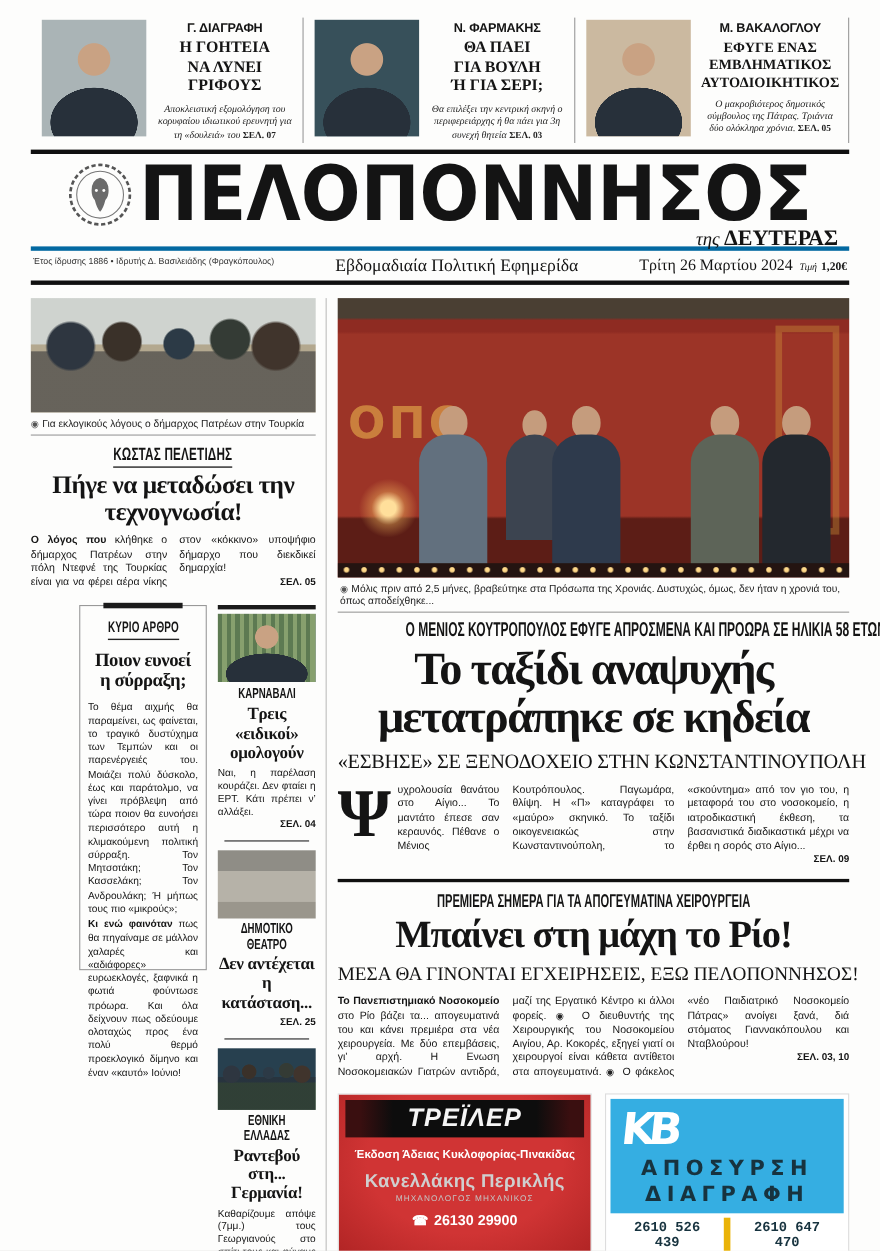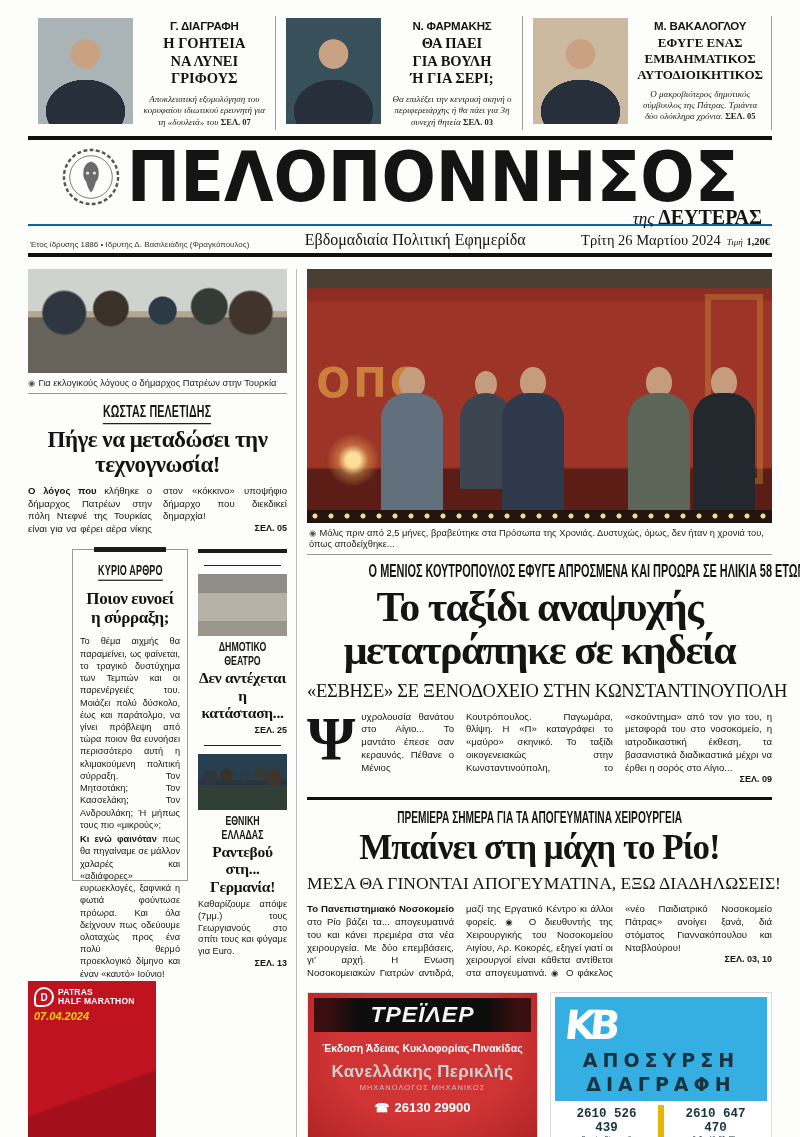--- a/index.html
+++ b/index.html
@@ -19,21 +19,21 @@
 
   .rule-thick{height:4px;background:#101010;margin-top:6px;}
 
   
   .masthead{position:relative;padding:4px 0 0;}
   .mast-row{display:flex;align-items:center;justify-content:center;gap:7px;padding:3px 0 2px;}
   .logo-circle{width:58px;height:58px;flex:none;}
   .mast-title{font-size:64px;font-weight:900;letter-spacing:0px;line-height:0.95;transform:scaleY(1.08);white-space:nowrap;font-family:"DejaVu Sans",sans-serif;}
   .mast-sub{position:absolute;right:10px;top:66px;font-family:"Liberation Serif",serif;font-size:20px;font-weight:700;}
   .mast-sub .pre{font-style:italic;font-weight:400;font-size:17px;margin-right:4px;}
-  .mast-info{display:flex;justify-content:space-between;align-items:flex-end;border-top:2px solid #0369a1;margin-top:14px;padding:5px 2px 4px;}
+  .mast-info{display:flex;justify-content:space-between;align-items:flex-start;border-top:4px solid #0369a1;margin-top:14px;padding:5px 2px 4px;}
   .mi-left{font-size:8px;color:#333;}
   .mi-center{font-family:"Liberation Serif",serif;font-size:16px;}
   .mi-right{font-family:"Liberation Serif",serif;font-size:14.5px;font-weight:400;}
   .mi-right .price-label{font-style:italic;font-size:9px;margin-left:6px;}
   .mi-right .price{font-weight:700;font-size:10.5px;}
   .rule-thick2{height:4px;background:#101010;}
 
   
   .main{display:flex;margin-top:12px;}
   .left-col{width:259px;flex:none;padding-right:9px;border-right:1px solid #bdbdbd;}
@@ -236,20 +236,29 @@
           <div class="ed-head">Ποιον ευνοεί η σύρραξη;</div>
           <div class="ed-body">
             <p>Το θέμα αιχμής θα παραμείνει, ως φαίνεται, το τραγικό δυστύχημα των Τεμπών και οι παρενέργειές του. Μοιάζει πολύ δύσκολο, έως και παράτολμο, να γίνει πρόβλεψη από τώρα ποιον θα ευνοήσει περισσότερο αυτή η κλιμακούμενη πολιτική σύρραξη. Τον Μητσοτάκη; Τον Κασσελάκη; Τον Ανδρουλάκη; Ή μήπως τους πιο «μικρούς»;</p>
             <p><span class="lead">Κι ενώ φαινόταν</span><span> πως θα πηγαίναμε σε μάλλον χαλαρές και «αδιάφορες» ευρωεκλογές, ξαφνικά η φωτιά φούντωσε πρόωρα. Και όλα δείχνουν πως οδεύουμε ολοταχώς προς ένα πολύ θερμό προεκλογικό δίμηνο και έναν «καυτό» Ιούνιο!</span></p>
           </div>
         </div>
 
         <div class="briefs">
           <div class="topbar"></div>
 
+          <div class="brief">
+            <div class="ph ph-face" style="background:repeating-linear-gradient(90deg,#5d7a52 0 4px,#87a06e 4px 8px);"></div>
+            <span class="b-kicker">ΚΑΡΝΑΒΑΛΙ</span>
+            <div class="b-head">Τρεις «ειδικοί» ομολογούν</div>
+            <div class="b-body">
+              <span>Ναι, η παρέλαση κουράζει. Δεν φταίει η ΕΡΤ. Κάτι πρέπει ν’ αλλάξει.</span>
+              <span class="pg-right">ΣΕΛ. 04</span>
+            </div>
+          </div>
           <div class="b-div"></div>
 
           <div class="brief">
             <div class="ph" style="height:62px;background:linear-gradient(180deg,#8f8d86 0 30%,#b6b2a8 31% 75%,#9a968c 76% 100%);"></div>
             <span class="b-kicker">ΔΗΜΟΤΙΚΟ ΘΕΑΤΡΟ</span>
             <div class="b-head">Δεν αντέχεται η κατάσταση...</div>
             <div class="b-body">
               <span class="pg-right">ΣΕΛ. 25</span>
             </div>
           </div>
@@ -318,21 +327,21 @@
       <div class="ms-subhead">«ΕΣΒΗΣΕ» ΣΕ ΞΕΝΟΔΟΧΕΙΟ ΣΤΗΝ ΚΩΝΣΤΑΝΤΙΝΟΥΠΟΛΗ</div>
 
       <div class="body-3col">
         <span class="dropcap">Ψ</span><span>υχρολουσία θανάτου στο Αίγιο... Το μαντάτο έπεσε σαν κεραυνός. Πέθανε ο Μένιος Κουτρόπουλος. </span><span>Παγωμάρα, θλίψη. Η «Π» καταγράφει το «μαύρο» σκηνικό. Το ταξίδι οικογενειακώς στην Κωνσταντινούπολη, το «σκούντημα» από τον γιο του, η μετα</span><span>φορά του στο νοσοκομείο, η ιατροδικαστική έκθεση, τα βασανιστικά διαδικαστικά μέχρι να έρθει η σορός στο Αίγιο... </span><span class="pg-right">ΣΕΛ. 09</span>
       </div>
 
       <div class="rule-mid"></div>
 
       <div class="ms-kicker-wrap" style="margin-top:0;"><span class="ms-kicker" style="font-size:13px;">ΠΡΕΜΙΕΡΑ ΣΗΜΕΡΑ ΓΙΑ ΤΑ ΑΠΟΓΕΥΜΑΤΙΝΑ ΧΕΙΡΟΥΡΓΕΙΑ</span></div>
       <div class="ss-head">Μπαίνει στη μάχη το Ρίο!</div>
-      <div class="ss-subhead">ΜΕΣΑ ΘΑ ΓΙΝΟΝΤΑΙ ΑΠΟΓΕΥΜΑΤΙΝΑ, ΕΞΩ ΔΙΑΔΗΛΩΣΕΙΣ!</div>
+      <div class="ss-subhead">ΜΕΣΑ ΘΑ ΓΙΝΟΝΤΑΙ ΕΓΧΕΙΡΗΣΕΙΣ, ΕΞΩ ΠΕΛΟΠΟΝΝΗΣΟΣ!</div>
 
       <div class="body-3col">
         <span class="lead">Το Πανεπιστημιακό Νοσοκομείο</span><span> στο Ρίο βάζει τα... απογευματινά του και κάνει πρεμιέρα στα νέα χειρουργεία. Με δύο επεμβάσεις, γι’ αρχή. Η Ενωση Νοσοκομειακών Γιατρών </span><span>αντιδρά, μαζί της Εργατικό Κέντρο κι άλλοι φορείς. </span><span class="bullet">◉</span><span> Ο διευθυντής της Χειρουργικής του Νοσοκομείου Αιγίου, Αρ. Κοκορές, εξηγεί γιατί οι χειρουργοί είναι </span><span>κάθετα αντίθετοι στα απογευματινά. </span><span class="bullet">◉</span><span> Ο φάκελος «νέο Παιδιατρικό Νοσοκομείο Πάτρας» ανοίγει ξανά, διά στόματος Γιαννακόπουλου και Νταβλούρου! </span><span class="pg-right">ΣΕΛ. 03, 10</span>
       </div>
 
       <div class="ads-row">
         <div class="ad-trailer">
           <div class="at-banner"><span class="at-title">ΤΡΕΪΛΕΡ</span></div>
           <div class="at-line1">Έκδοση Άδειας Κυκλοφορίας-Πινακίδας</div>
           <div class="at-name">Κανελλάκης Περικλής</div>

